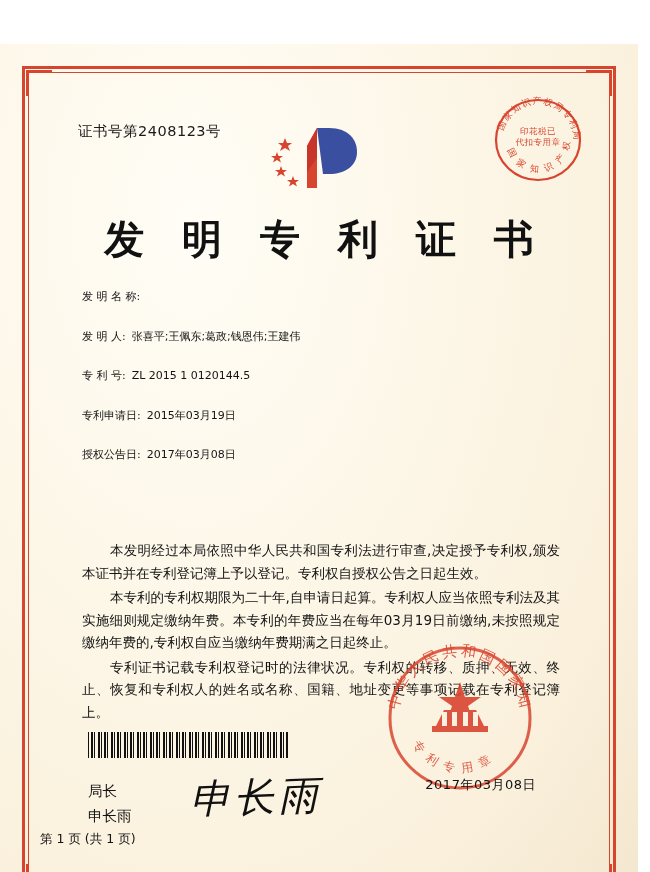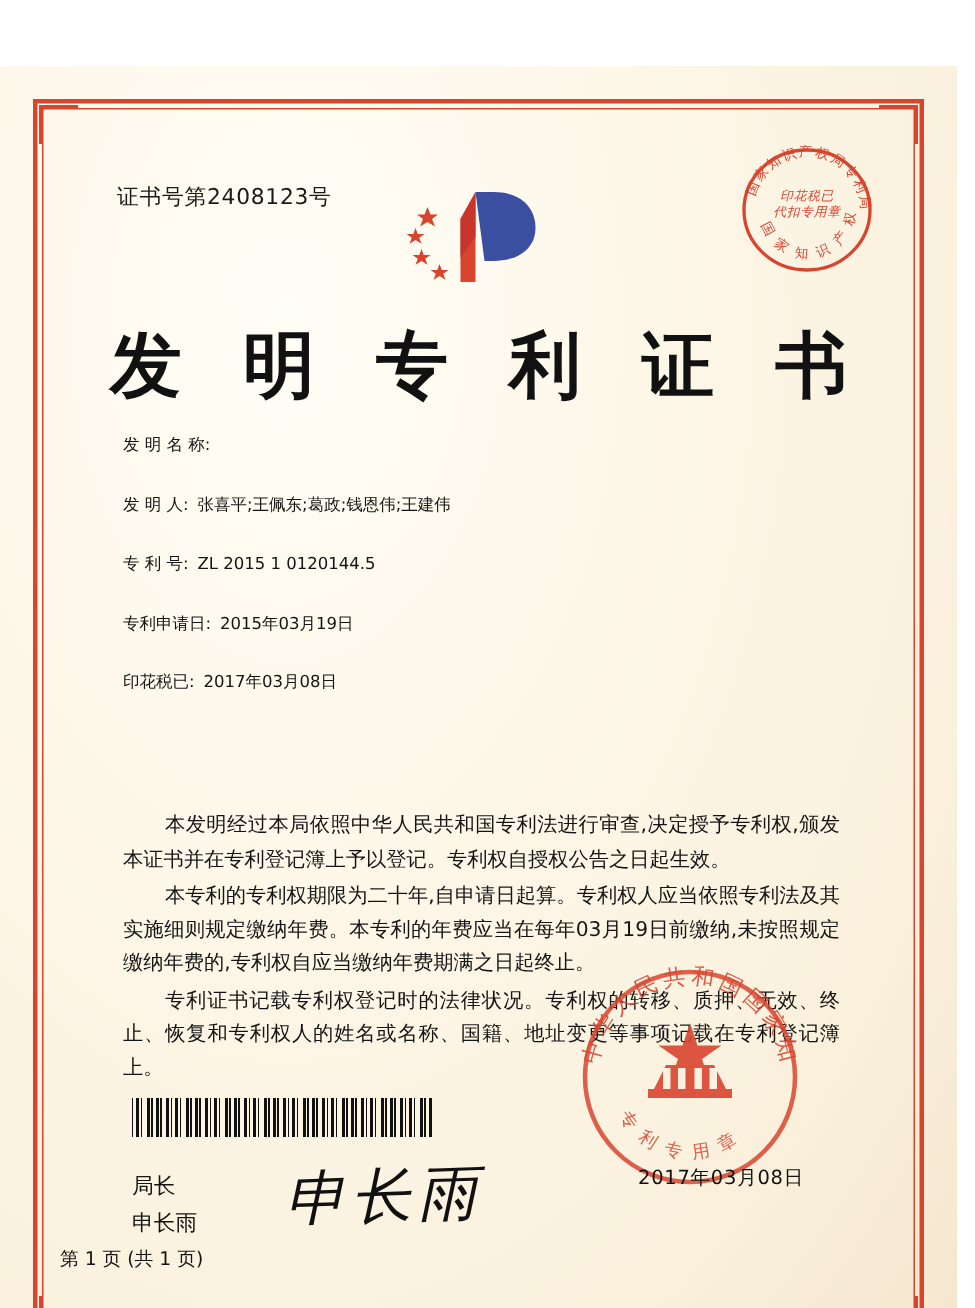--- a/index.html
+++ b/index.html
@@ -85,31 +85,30 @@
   .seal-center-lines {
     position: absolute;
     left: 0;
     top: 34px;
     width: 100%;
     text-align: center;
     color: #d8452f;
     font-size: 8.5px;
     line-height: 11px;
     letter-spacing: 0.5px;
-    font-style: italic;
   }
 
   
   .title {
     position: absolute;
     top: 128px;
     left: 0;
     width: 100%;
     text-align: center;
-    font-size: 48px;
+    font-size: 40px;
     letter-spacing: 12px;
     font-weight: bold;
     color: #111;
     text-indent: 12px;
     font-family: "DejaVu Sans", "Liberation Sans", sans-serif;
   }
 
   
   .fields {
     position: absolute;
@@ -278,21 +277,21 @@
       </div>
       <div class="field-row">
         <span class="field-label">专 利 号:</span>
         <span class="field-value">ZL 2015 1 0120144.5</span>
       </div>
       <div class="field-row">
         <span class="field-label">专利申请日:</span>
         <span class="field-value">2015年03月19日</span>
       </div>
       <div class="field-row">
-        <span class="field-label">印花税已:</span>
+        <span class="field-label">授权公告日:</span>
         <span class="field-value">2017年03月08日</span>
       </div>
     </div>
 
     <div class="body-text">
       <p>本发明经过本局依照中华人民共和国专利法进行审查,决定授予专利权,颁发本证书并在专利登记簿上予以登记。专利权自授权公告之日起生效。</p>
       <p>本专利的专利权期限为二十年,自申请日起算。专利权人应当依照专利法及其实施细则规定缴纳年费。本专利的年费应当在每年03月19日前缴纳,未按照规定缴纳年费的,专利权自应当缴纳年费期满之日起终止。</p>
       <p>专利证书记载专利权登记时的法律状况。专利权的转移、质押、无效、终止、恢复和专利权人的姓名或名称、国籍、地址变更等事项记载在专利登记簿上。</p>
     </div>
 

